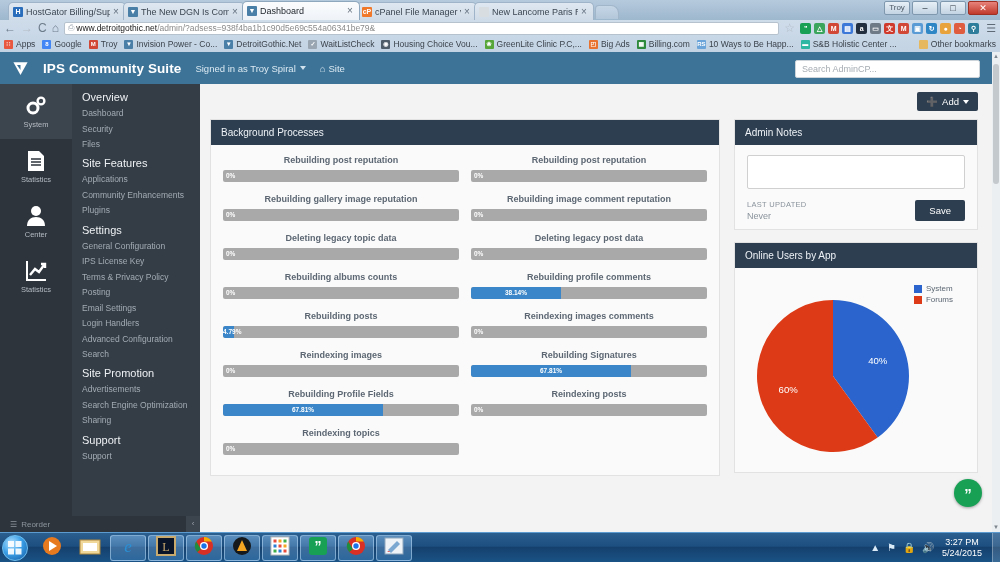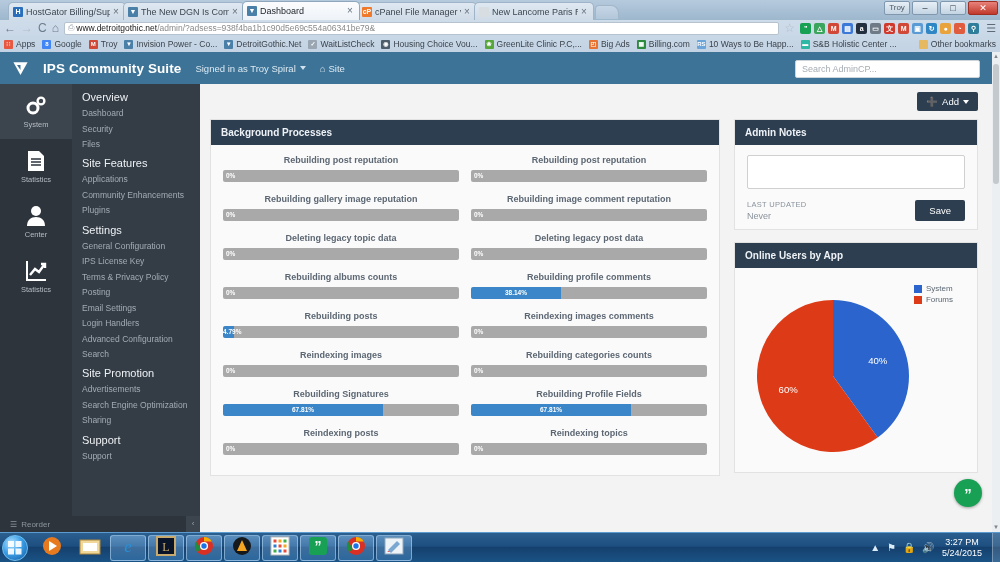--- a/index.html
+++ b/index.html
@@ -130,21 +130,21 @@
     padding: 4px 9px; display: flex; align-items: center; gap: 4px;
   }
   .add-btn .caret { width:0;height:0;border-left:3px solid transparent;border-right:3px solid transparent;border-top:4px solid #fff; }
 
   .cols { display: flex; gap: 14px; padding: 8px 14px 0 10px; align-items: flex-start; }
   .col-left { flex: 0 0 510px; }
   .col-right { flex: 1 1 auto; }
 
   .panel { background: #fafafa; border: 1px solid #e2e2e2; }
   .panel-head {
-    background: #2d3e50; color: #eef2f6; font-size: 10px; padding: 7px 10px; font-weight: bold;
+    background: #2d3e50; color: #eef2f6; font-size: 10px; padding: 7px 10px; font-weight: normal;
   }
   .panel-body { padding: 10px 12px 8px; }
 
   .proc-grid { display: flex; flex-wrap: wrap; }
   .proc { width: 50%; padding: 0 6px 12px 0; }
   .proc:nth-child(even) { padding: 0 0 12px 6px; }
   .proc-title { text-align: center; font-size: 9px; color: #5c6773; font-weight: bold; margin-bottom: 5px; }
   .bar { height: 12px; background: #a9a9a9; border-radius: 2px; position: relative; overflow: hidden; }
   .bar .fill { position: absolute; left: 0; top: 0; bottom: 0; background: #3a86c8; border-radius: 2px 0 0 2px; }
   .bar .pct {
@@ -509,27 +509,20 @@
                     </div>
                   </div>
                   <div class="proc">
                     <div class="proc-title">Reindexing images</div>
                     <div class="bar">
                       <div class="fill" style="width: 0%;"></div>
                       <div class="pct" style="padding-left: 3px;">0%</div>
                     </div>
                   </div>
                   <div class="proc">
-                    <div class="proc-title">Rebuilding categories counts</div>
-                    <div class="bar">
-                      <div class="fill" style="width: 0%;"></div>
-                      <div class="pct" style="padding-left: 3px;">0%</div>
-                    </div>
-                  </div>
-                  <div class="proc">
                     <div class="proc-title">Rebuilding Signatures</div>
                     <div class="bar">
                       <div class="fill" style="width: 67.81%;"></div>
                       <div class="pct" style="width: 67.81%;">67.81%</div>
                     </div>
                   </div>
                   <div class="proc">
                     <div class="proc-title">Rebuilding Profile Fields</div>
                     <div class="bar">
                       <div class="fill" style="width: 67.81%;"></div>

